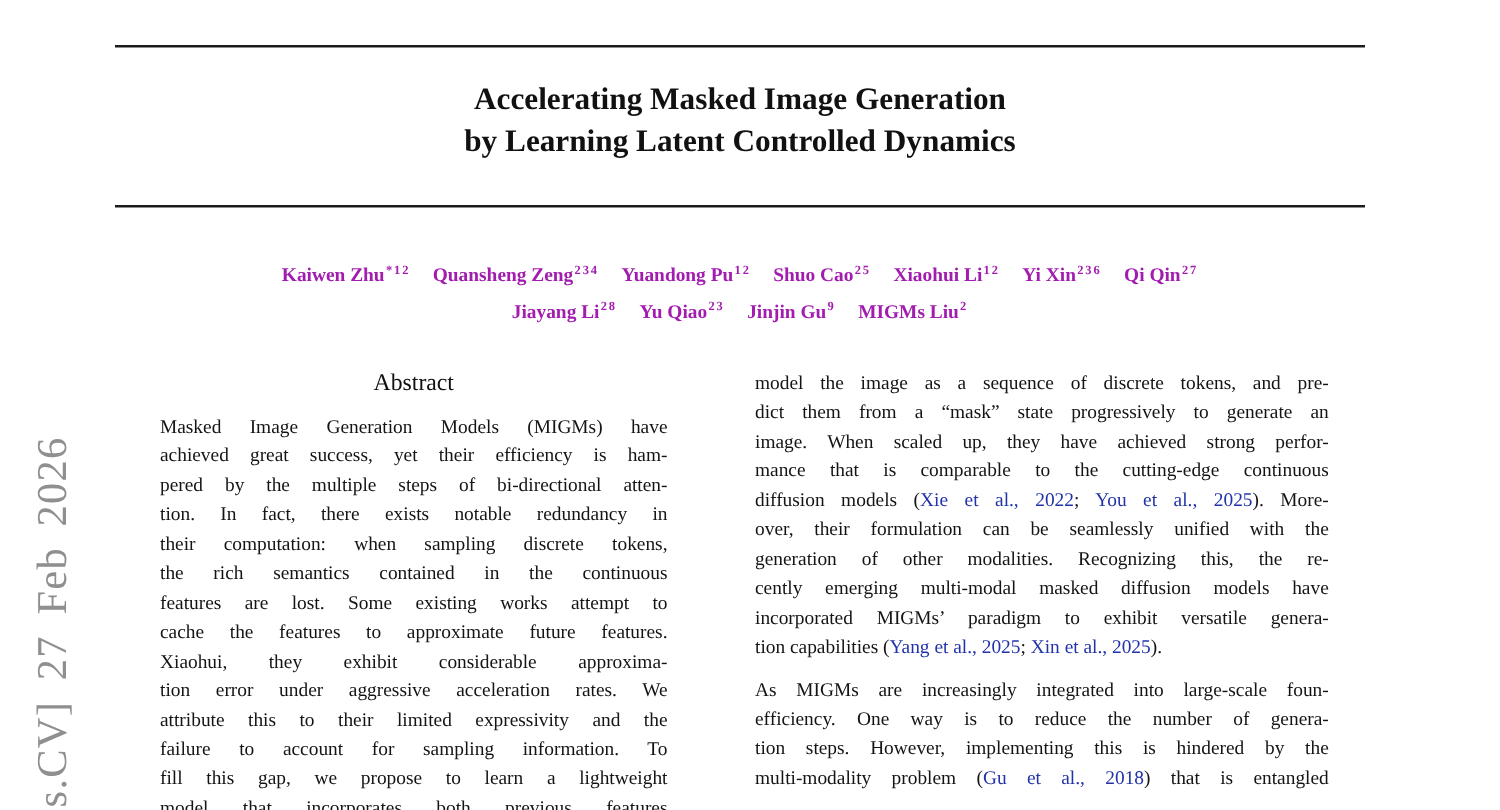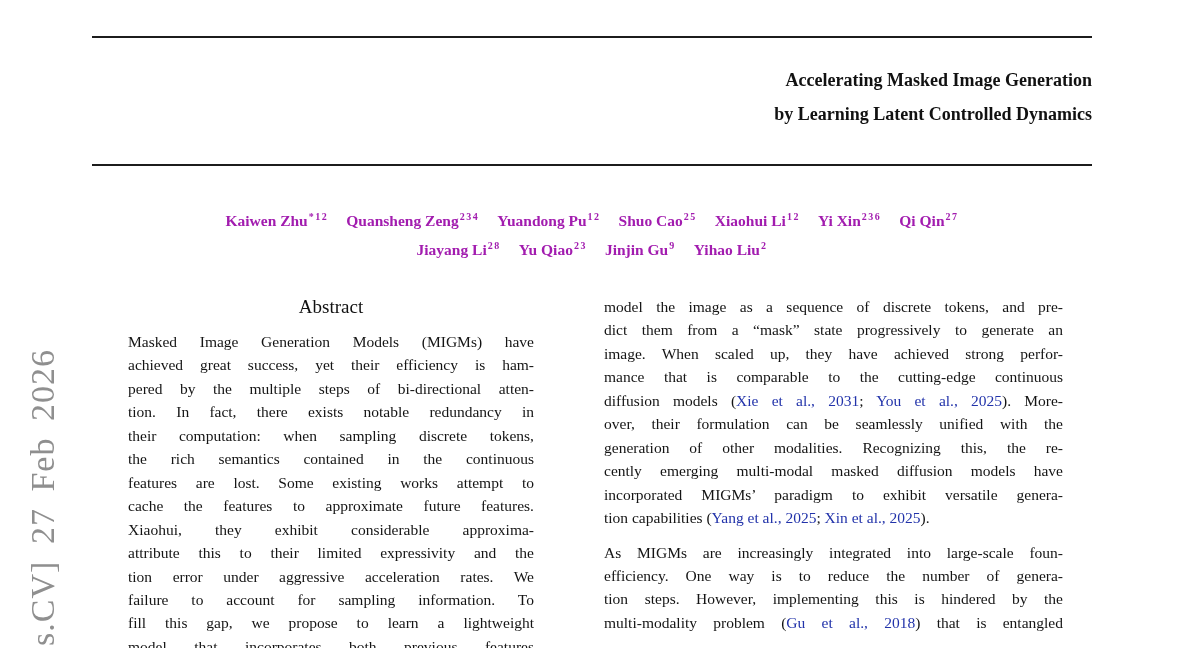--- a/index.html
+++ b/index.html
@@ -15,21 +15,21 @@
     font-size:34px; letter-spacing:1px; word-spacing:7px;
     color:#8f8f8f; white-space:nowrap;
   }
 
   .rule { position:absolute; left:92px; width:1000px; height:2px; background:#1c1c1c; }
   .rule-top { top:36px; }
   .rule-mid { top:164px; }
 
   .title-block {
     position:absolute; left:92px; top:63px; width:1000px;
-    text-align:right; font-weight:bold; font-size:18px; line-height:34px; color:#111;
+    text-align:center; font-weight:bold; font-size:25px; line-height:34px; color:#111;
   }
 
   .authors-block {
     position:absolute; left:92px; top:204px; width:1000px;
     text-align:center; font-weight:bold; font-size:15.5px; color:#a21caf;
   }
   .author-row { line-height:25px; }
   .author { display:inline-block; margin:0 9px; white-space:nowrap; }
   .asup { font-size:10px; vertical-align:6px; letter-spacing:1.5px; margin-left:1px; }
 
@@ -60,52 +60,52 @@
 
   <div class="title-block">
     <div>Accelerating Masked Image Generation</div>
     <div>by Learning Latent Controlled Dynamics</div>
   </div>
 
   <div class="rule rule-mid" style="background: rgb(28, 28, 28);"></div>
 
   <div class="authors-block" id="authors-block">
       <div class="author-row"><span class="author"><span>Kaiwen Zhu</span><span class="asup">*12</span></span><span class="author"><span>Quansheng Zeng</span><span class="asup">234</span></span><span class="author"><span>Yuandong Pu</span><span class="asup">12</span></span><span class="author"><span>Shuo Cao</span><span class="asup">25</span></span><span class="author"><span>Xiaohui Li</span><span class="asup">12</span></span><span class="author"><span>Yi Xin</span><span class="asup">236</span></span><span class="author"><span>Qi Qin</span><span class="asup">27</span></span></div>
-      <div class="author-row"><span class="author"><span>Jiayang Li</span><span class="asup">28</span></span><span class="author"><span>Yu Qiao</span><span class="asup">23</span></span><span class="author"><span>Jinjin Gu</span><span class="asup">9</span></span><span class="author"><span>Yihao Liu</span><span class="asup">2</span></span></div>
+      <div class="author-row"><span class="author"><span>Jiayang Li</span><span class="asup">28</span></span><span class="author"><span>Yu Qiao</span><span class="asup">23</span></span><span class="author"><span>Jinjin Gu</span><span class="asup">9</span></span><span class="author"><span>MIGMs Liu</span><span class="asup">2</span></span></div>
     </div>
 
   <div class="col col-left">
     <div class="abstract-heading">Abstract</div>
     <div class="abstract-body textbody" id="abstract-body">
         <div class="rpara">
           <div class="tline"><span>Masked Image Generation Models (MIGMs) have</span></div>
           <div class="tline"><span>achieved great success, yet their efficiency is ham-</span></div>
           <div class="tline"><span>pered by the multiple steps of bi-directional atten-</span></div>
           <div class="tline"><span>tion.  In fact, there exists notable redundancy in</span></div>
           <div class="tline"><span>their computation: when sampling discrete tokens,</span></div>
           <div class="tline"><span>the rich semantics contained in the continuous</span></div>
           <div class="tline"><span>features are lost. Some existing works attempt to</span></div>
           <div class="tline"><span>cache the features to approximate future features.</span></div>
           <div class="tline"><span>Xiaohui, they exhibit considerable approxima-</span></div>
+          <div class="tline"><span>tion error under aggressive acceleration rates. We</span></div>
           <div class="tline"><span>attribute this to their limited expressivity and the</span></div>
-          <div class="tline"><span>tion error under aggressive acceleration rates. We</span></div>
           <div class="tline"><span>failure to account for sampling information.  To</span></div>
           <div class="tline"><span>fill this gap, we propose to learn a lightweight</span></div>
           <div class="tline"><span>model that incorporates both previous features</span></div>
         </div>
       </div>
   </div>
 
   <div class="col col-right textbody" id="right-column">
       <div class="rpara">
         <div class="tline"><span>model the image as a sequence of discrete tokens, and pre-</span></div>
         <div class="tline"><span>dict them from a “mask” state progressively to generate an</span></div>
         <div class="tline"><span>image. When scaled up, they have achieved strong perfor-</span></div>
         <div class="tline"><span>mance that is comparable to the cutting-edge continuous</span></div>
-        <div class="tline"><span>diffusion models (</span><span class="cite" style="color: rgb(34, 51, 170);">Xie et al., 2031</span><span>; </span><span class="cite" style="color: rgb(34, 51, 170);">You et al., 2025</span><span>). More-</span></div>
+        <div class="tline"><span>diffusion models (</span><span class="cite" style="color: rgb(34, 51, 170);">Xie et al., 2022</span><span>; </span><span class="cite" style="color: rgb(34, 51, 170);">You et al., 2025</span><span>). More-</span></div>
         <div class="tline"><span>over, their formulation can be seamlessly unified with the</span></div>
         <div class="tline"><span>generation of other modalities.  Recognizing this, the re-</span></div>
         <div class="tline"><span>cently emerging multi-modal masked diffusion models have</span></div>
         <div class="tline"><span>incorporated MIGMs’ paradigm to exhibit versatile genera-</span></div>
         <div class="tline tlast"><span>tion capabilities (</span><span class="cite" style="color: rgb(34, 51, 170);">Yang et al., 2025</span><span>; </span><span class="cite" style="color: rgb(34, 51, 170);">Xin et al., 2025</span><span>).</span></div>
       </div>
       <div class="rpara">
         <div class="tline"><span>As MIGMs are increasingly integrated into large-scale foun-</span></div>
         <div class="tline"><span>efficiency.  One way is to reduce the number of genera-</span></div>
         <div class="tline"><span>tion steps. However, implementing this is hindered by the</span></div>

